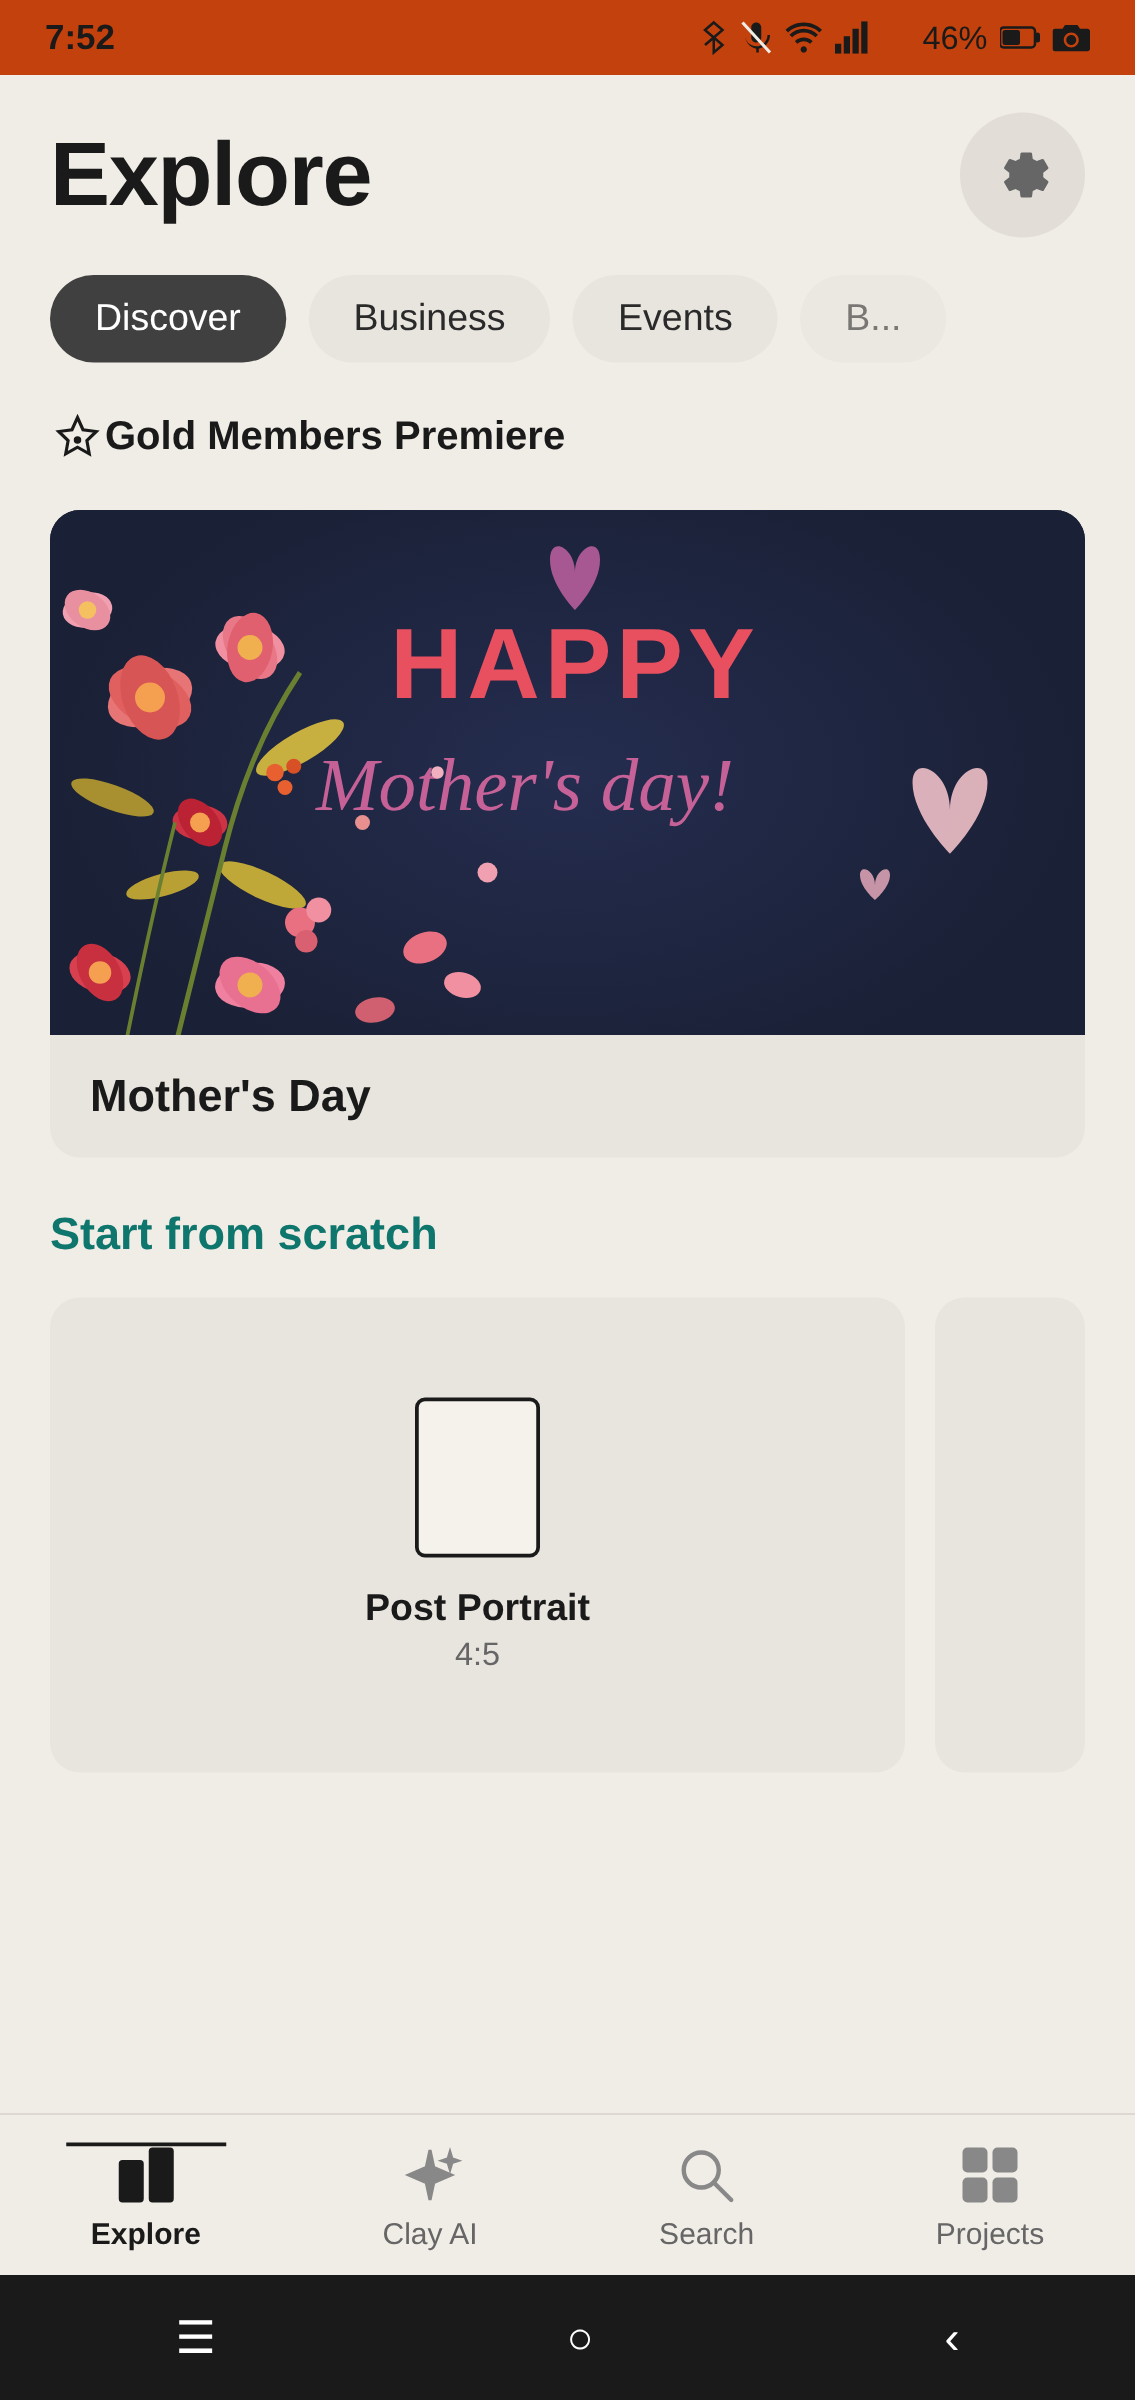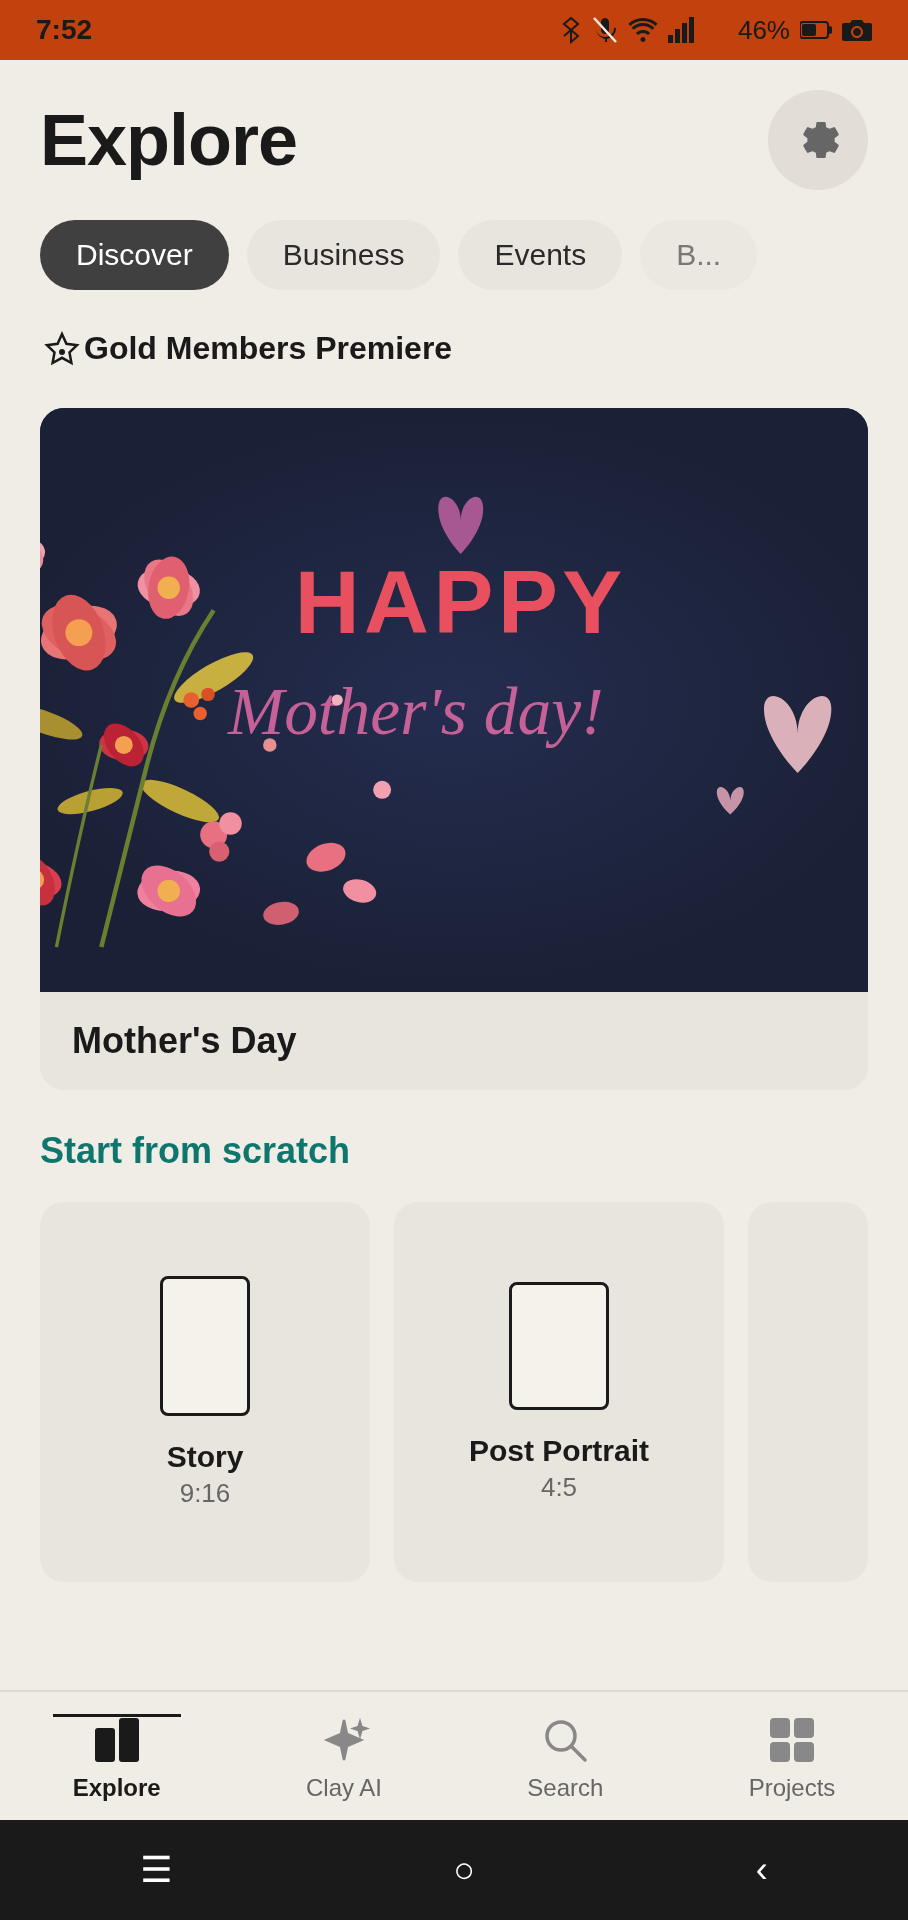--- a/index.html
+++ b/index.html
@@ -109,21 +109,21 @@
 
     
     .featured-card {
       background: #e8e4de;
       border-radius: 24px;
       overflow: hidden;
       margin: 0 40px;
     }
     .featured-image {
       width: 100%;
-      height: 584px;
+      height: 420px;
       background: #1e2340;
       position: relative;
       overflow: hidden;
       display: flex;
       align-items: center;
       justify-content: center;
     }
 
     .featured-card-label {
       padding: 28px 32px;
@@ -413,25 +413,20 @@
       <circle cx="188" cy="272" r="6" fill="#e86030"></circle>
     </svg>
   </div>
   <div class="featured-card-label">Mother's Day</div>
 </div>
 
 <div class="scratch-section">
   <div class="scratch-title">Start from scratch</div>
   <div class="scratch-cards">
 
-    <div class="scratch-card">
-      <div class="format-icon icon-story"></div>
-      <div class="format-label">Story</div>
-      <div class="format-ratio">9:16</div>
-    </div>
 
     <div class="scratch-card">
       <div class="format-icon icon-post-portrait"></div>
       <div class="format-label">Post Portrait</div>
       <div class="format-ratio">4:5</div>
     </div>
 
     <div class="scratch-card-last"></div>
   </div>
 </div>

